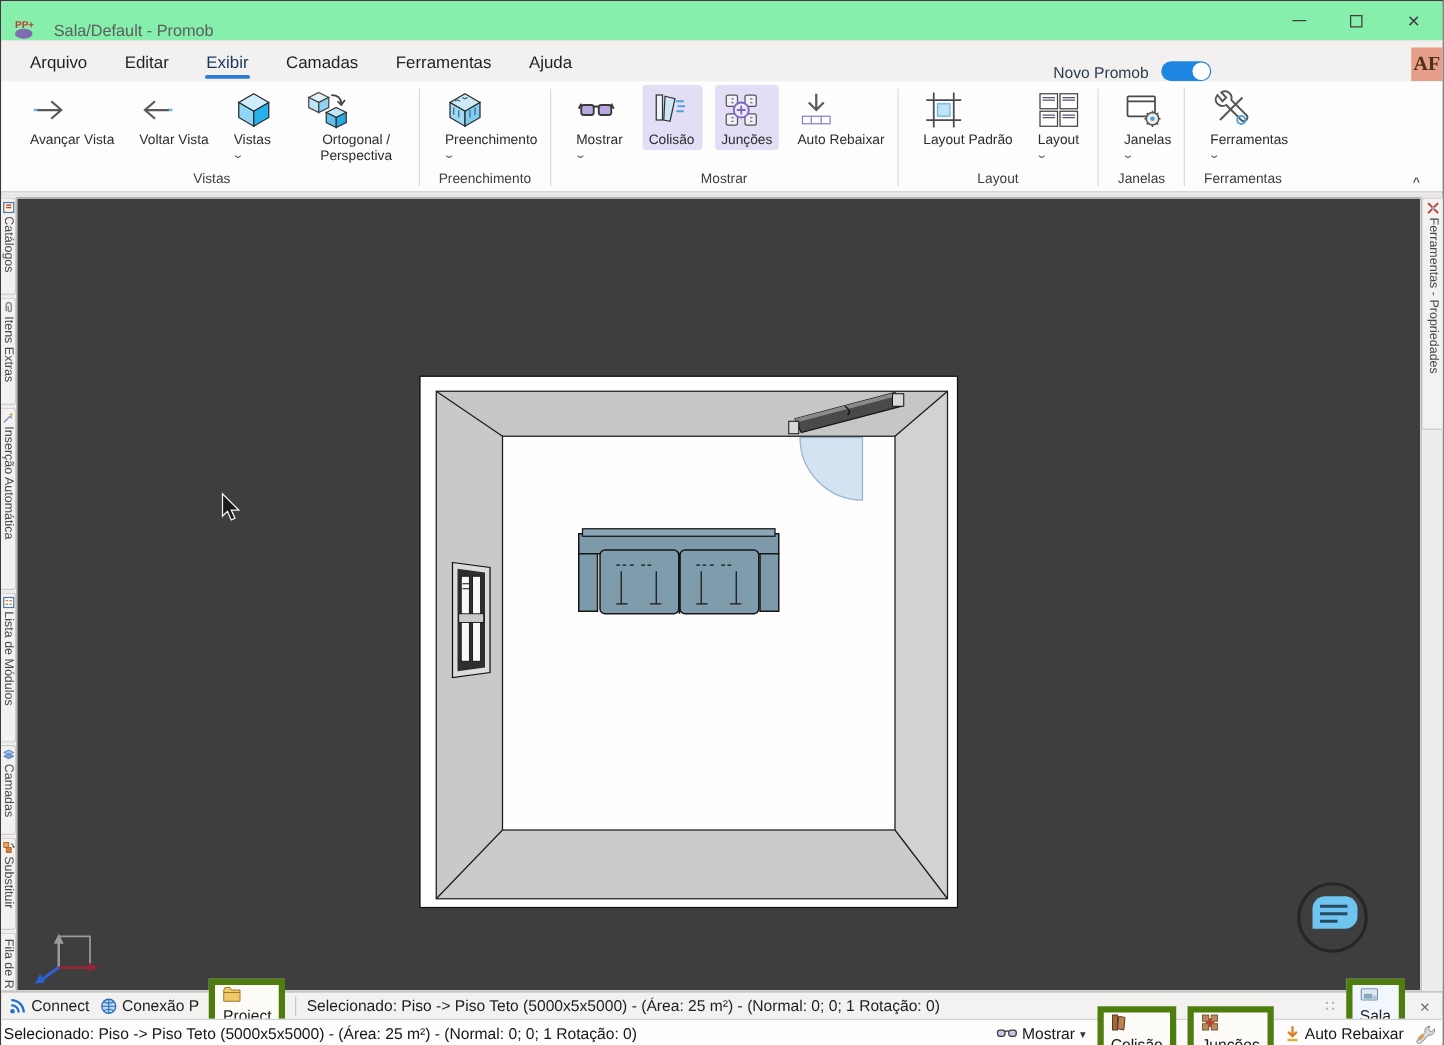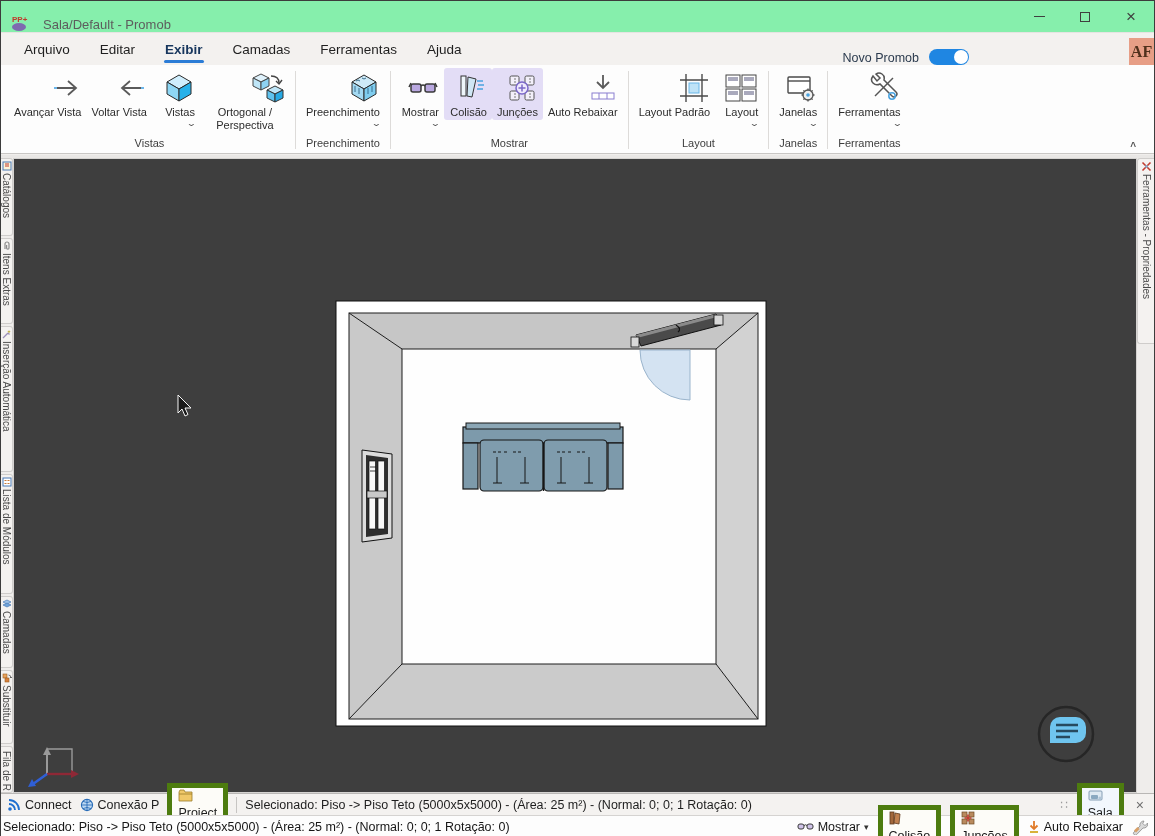--- a/index.html
+++ b/index.html
@@ -11,35 +11,35 @@
   .app-icon { width:22px; height:18px; margin-right:10px; }
   .title-text { font-size:13px; color:#5d5d5d;margin-top:28px; }
   .win-controls { margin-left:auto; display:flex; height:100%; }
   .win-btn { width:46px; height:100%; display:flex; align-items:center; justify-content:center; color:#3f3f3f; font-size:14px; }
   .glyph-min { width:11px; height:1px; background:#3f3f3f; display:inline-block; }
   .glyph-max { width:10px; height:10px; border:1px solid #3f3f3f; display:inline-block; }
 
   
   .menubar { position:absolute; top:32px; left:0; right:0; height:32px; background:#f3f1ef; display:flex; align-items:stretch; padding-left:8px; }
   .menu-item { padding:0 15px; display:flex; align-items:center; font-size:13.5px; color:#1f1f1f; position:relative; }
-  .menu-item.active { font-weight:bold; color:#17365d; }
+  .menu-item.active { font-weight:normal; color:#17365d; }
   .menu-item.active::after { content:""; position:absolute; left:14px; right:14px; bottom:2px; height:3px; background:#2b7cd6; border-radius:2px; }
   .menu-right { margin-left:auto; display:flex; align-items:flex-end; gap:10px; }
   .toggle-label { font-size:12.5px; color:#2b3b4e; }
   .toggle { width:40px; height:16px; border-radius:9px; background:#1f86e2; position:relative; }
   .toggle-knob { position:absolute; right:1px; top:1px; width:14px; height:14px; border-radius:50%; background:#fff; }
   .af-badge { width:25px; height:27px; margin-left:150px; background:#e79e86; color:#50301c; font-family:"Liberation Serif", serif; font-weight:bold; font-size:16px; display:flex; align-items:center; justify-content:center; }
 
   
   .ribbon { position:absolute; top:64px; left:0; right:0; height:89px; background:#fdfdfd; border-bottom:1px solid #c9c7c5; display:flex; align-items:stretch; padding-left:4px; }
   .rgroup { display:flex; flex-direction:column; }
   .rgroup-buttons { display:flex; align-items:flex-start; flex:1; padding:3px 4px 0; }
   .rgroup-label { text-align:center; font-size:11px; color:#3d3d3d; padding:1px 6px 4px; }
   .rsep { width:1px; background:#dddbd9; margin:6px 1px 4px; }
-  .rbtn { min-width:48px; display:flex; flex-direction:column; align-items:flex-end; padding:3px 5px 1px; gap:1px; border-radius:3px; }
+  .rbtn { min-width:48px; display:flex; flex-direction:column; align-items:flex-start; padding:3px 5px 1px; gap:1px; border-radius:3px;margin-left:10px; }
   .rbtn.hl { background:#e3ddf6; }
   .ricon { height:34px; display:flex; align-items:center; justify-content:center; }
   .rlabel { font-size:11px; line-height:12.5px; color:#2c2c2c; text-align:center; max-width:80px; }
   .chev { font-size:8px; color:#555; line-height:7px; transform:scaleX(1.6); }
   .ribbon-collapse { position:absolute; right:18px; bottom:1px; font-size:10px; color:#555; font-weight:bold; }
   .ribbon-gap { position:absolute; top:154px; left:0; right:0; height:3px; background:#e9e7e5; }
 
   
   .main { position:absolute; top:157px; left:0; right:0; height:635px; display:flex; background:#e9e7e5; }
   .side-strip { width:14px; background:#efedeb; display:flex; flex-direction:column; gap:2px; }

